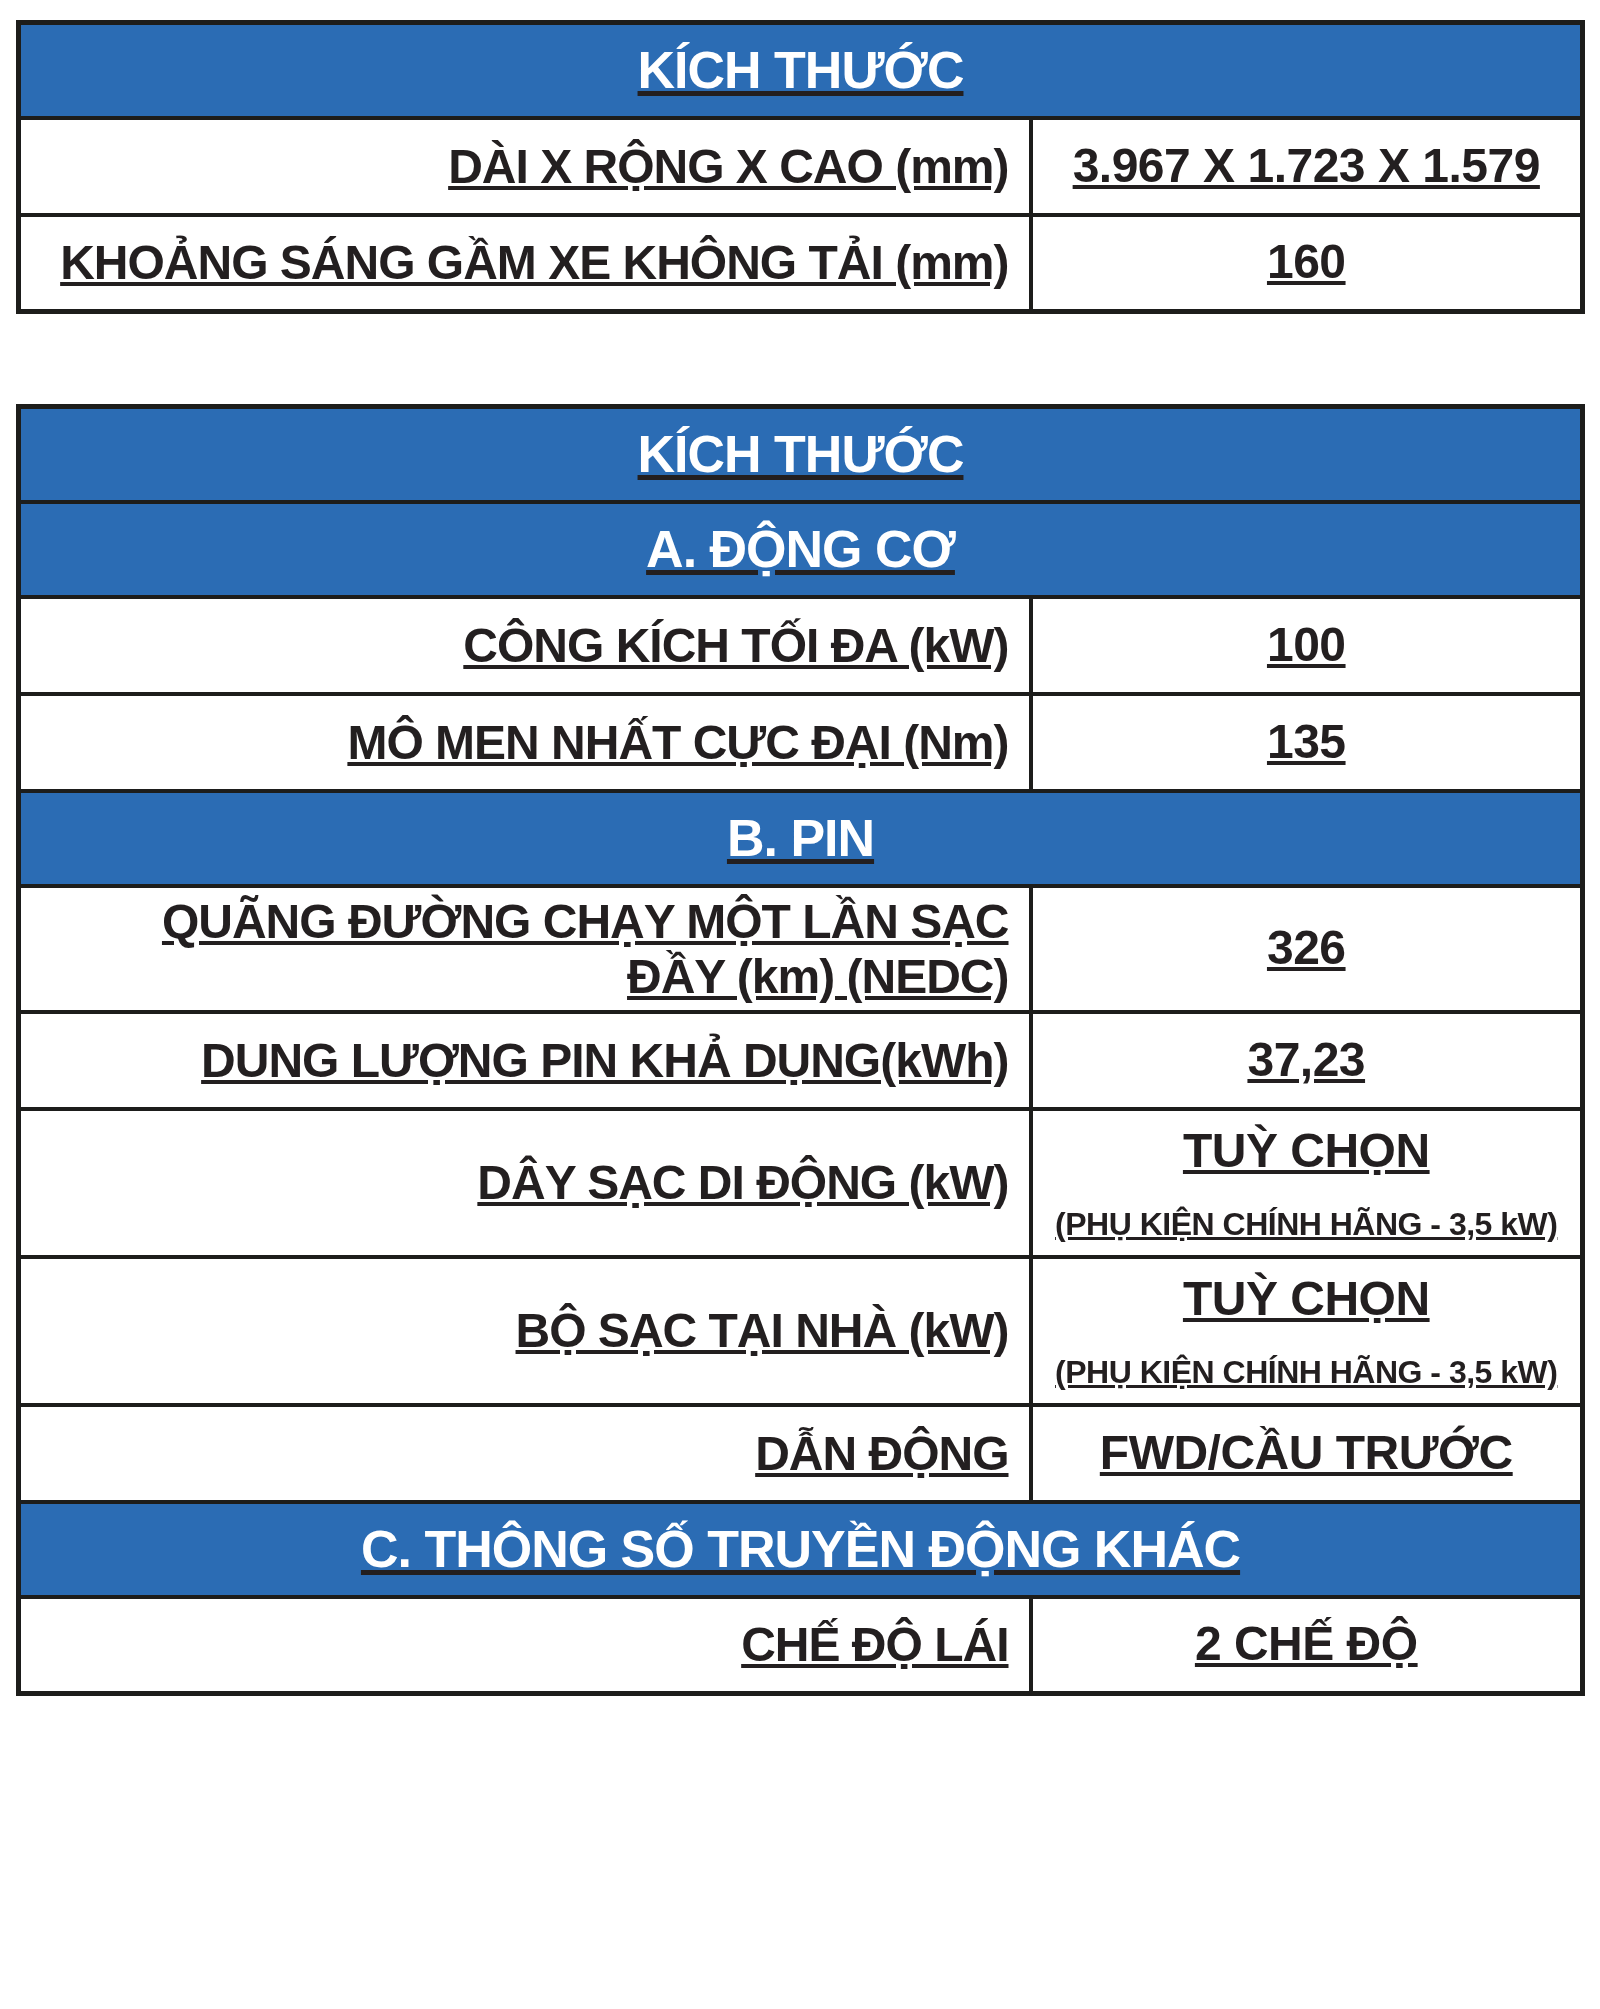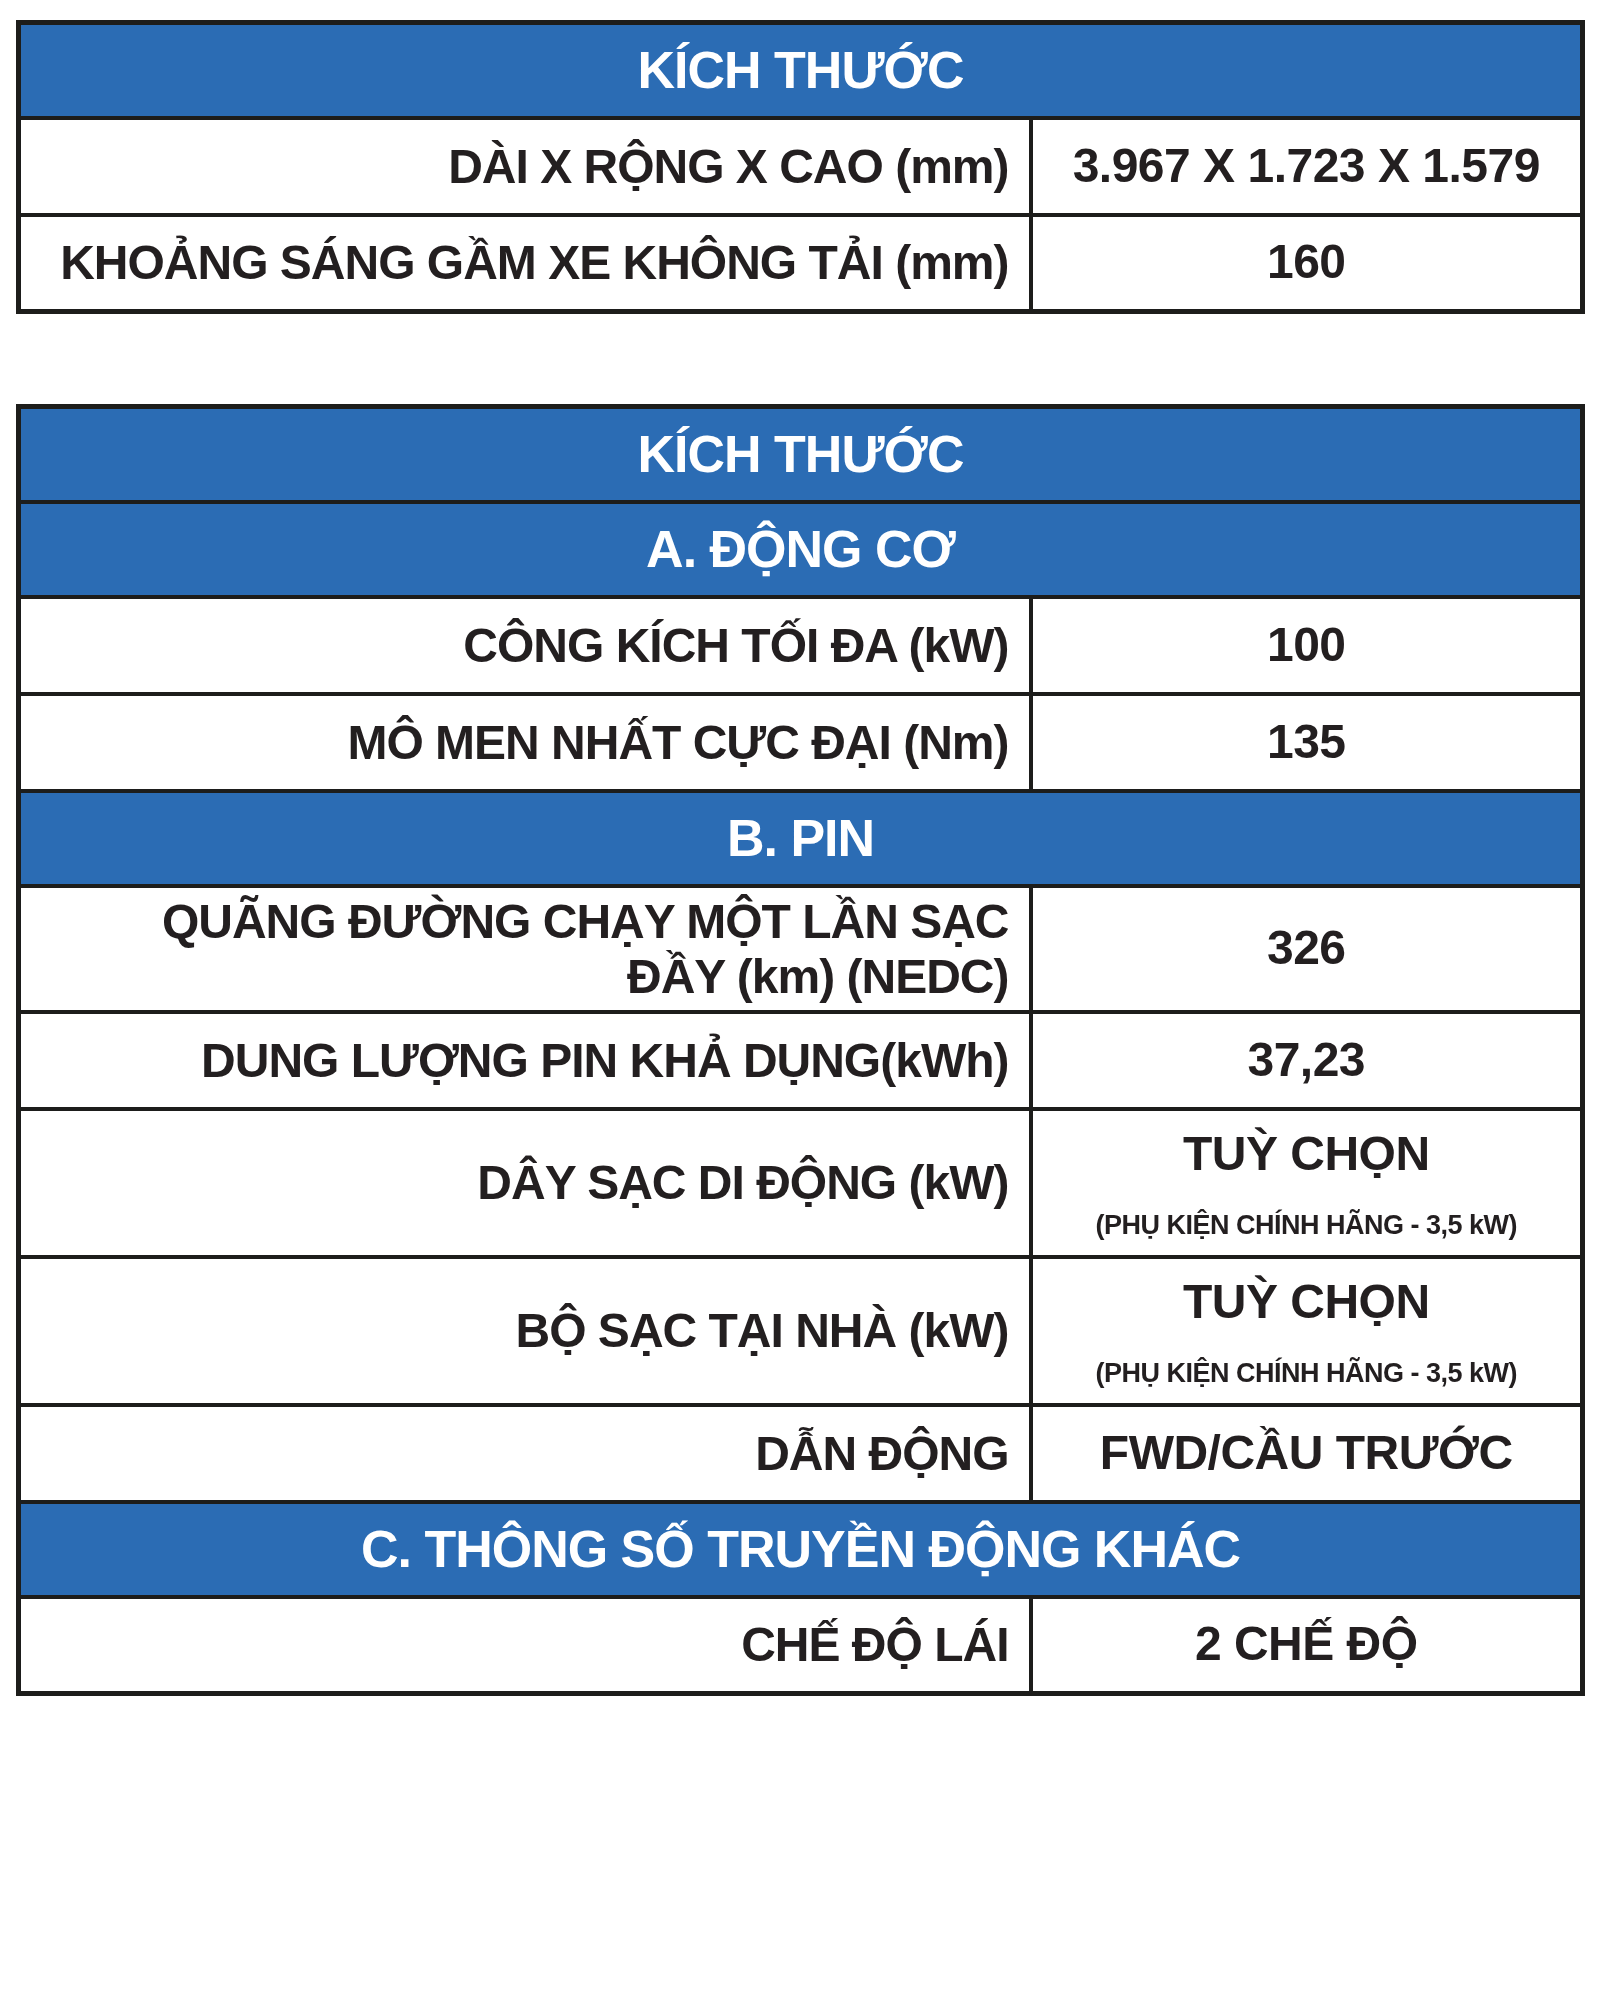--- a/index.html
+++ b/index.html
@@ -9,20 +9,21 @@
   }
   body {
     width: 1600px;
     height: 2009px;
     font-family: "Liberation Sans", sans-serif;
     font-weight: bold;
     color: var(--body-text, #231f20);
   }
   .page {
     padding: 20px 0 0 16px;
+    text-decoration: underline;
   }
   table.spec-table {
     border-collapse: collapse;
     table-layout: fixed;
     width: 1564px;
     border: 5px solid var(--border-black, #1d1d1b);
   }
   table.spec-table.second {
     margin-top: 90px;
   }
@@ -53,21 +54,21 @@
     text-align: center;
     padding: 8px 10px;
     height: 97px;
   }
   .val-main {
     font-size: 48px;
     letter-spacing: -0.5px;
     line-height: 1.35;
   }
   .val-sub {
-    font-size: 27px;
+    font-size: 32px;
     letter-spacing: -0.5px;
     line-height: 1.35;
     margin-top: 20px;
   }
   tr.tall td { height: 148px; }
 </style>
 </head>
 <body>
 
 <div class="page">

